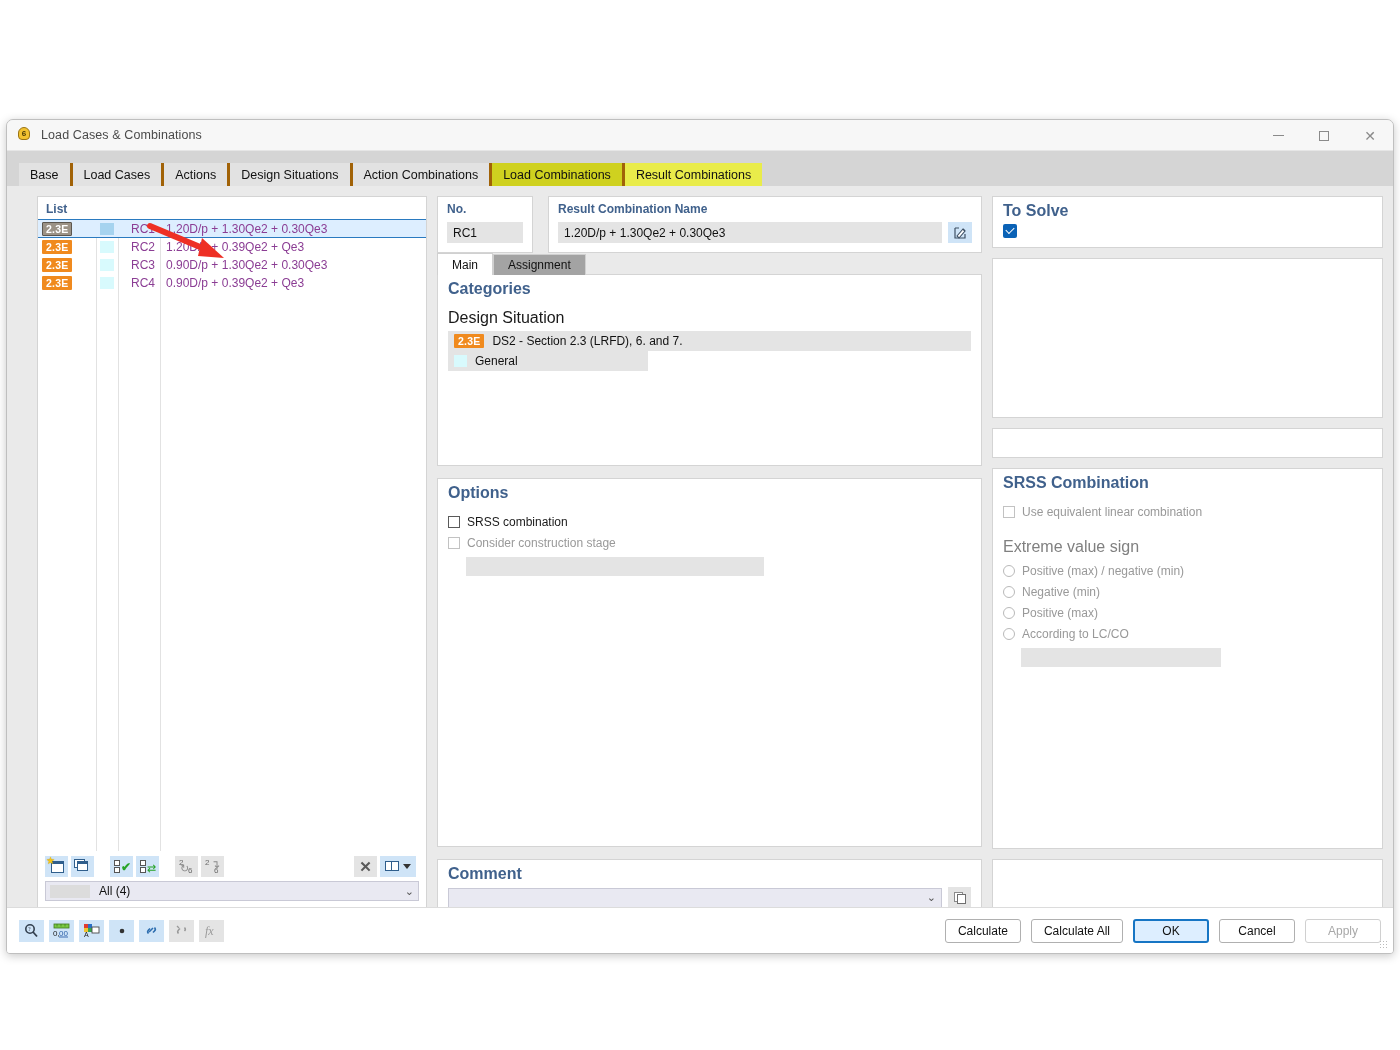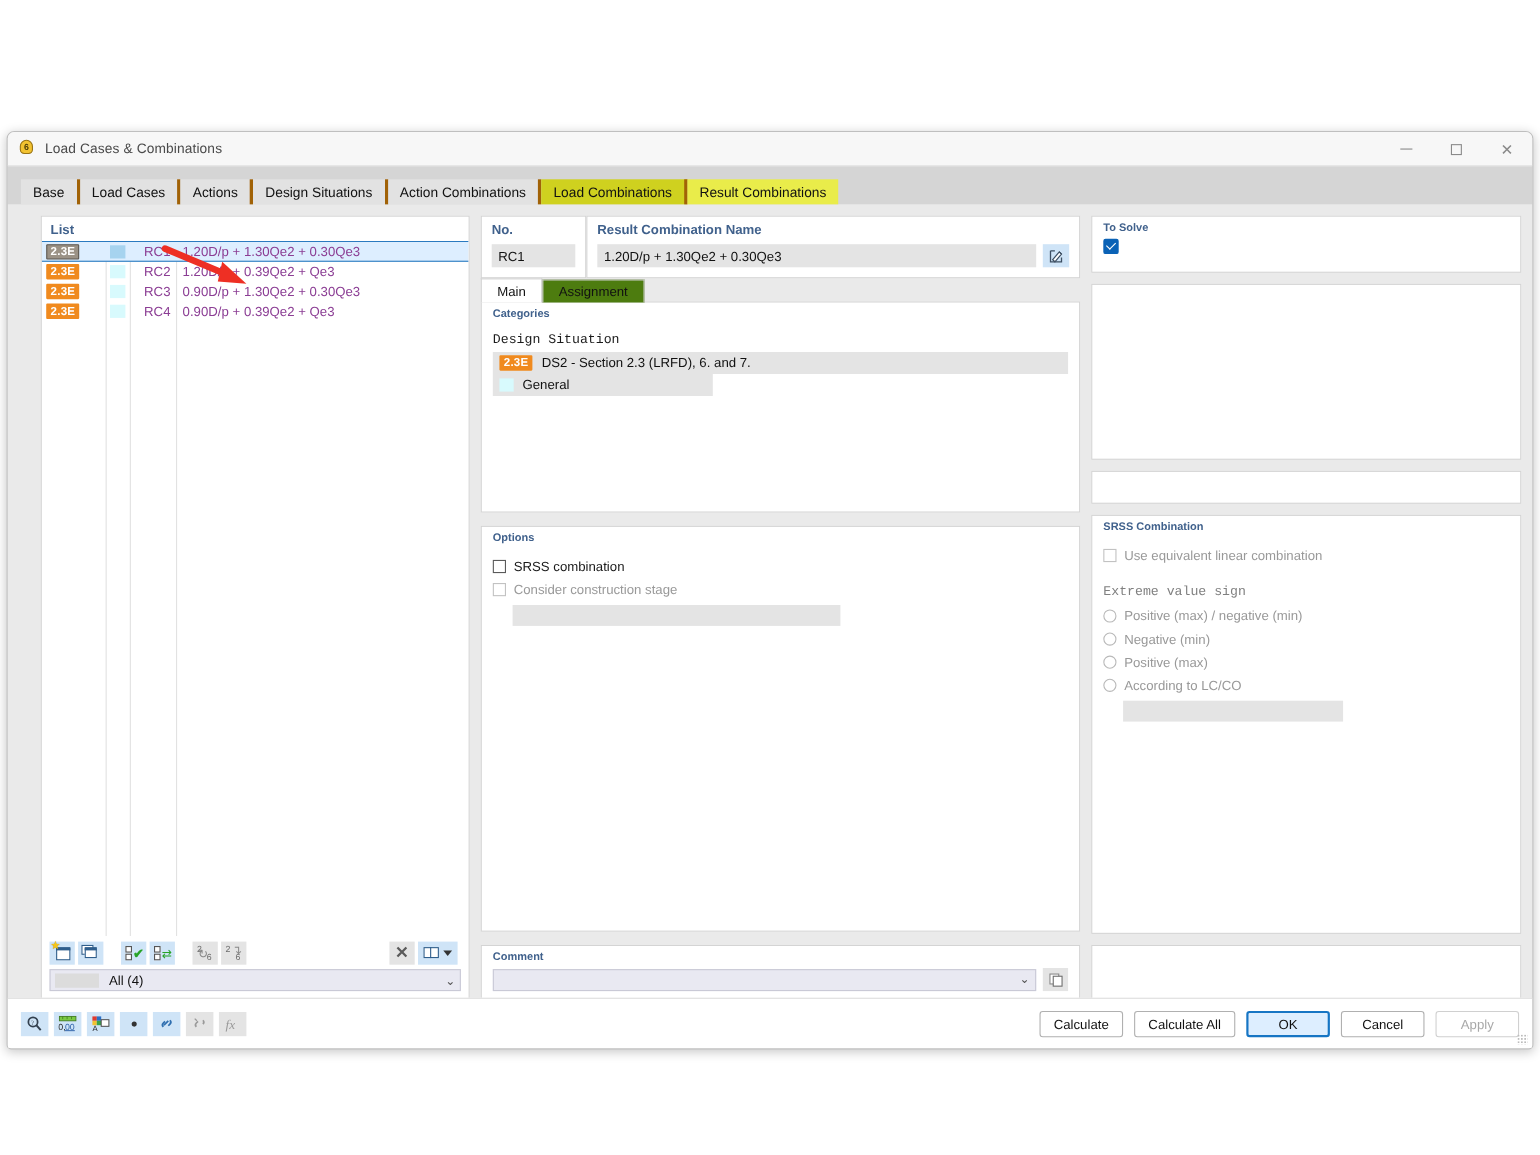--- a/index.html
+++ b/index.html
@@ -296,36 +296,36 @@
   #center-panel {
     width: 545px;
     display: flex; flex-direction: column;
   }
   .fieldset {
     background: #ffffff;
     border: 1px solid #d4d4d4;
     position: relative;
   }
   .fs-legend {
-    font-size: 10px; font-weight: bold; color: #40618c;
+    font-size: 16px; font-weight: bold; color: #40618c;
     padding: 5px 10px 4px 10px;
   }
 
   #topfields {
     display: flex;
     gap: 0;
     background: #eaeaea;
   }
   .field-box {
     background: #ffffff;
     border: 1px solid #d4d4d4;
     padding: 5px 9px 9px 9px;
   }
   #f-no { width: 96px; }
-  #f-name { flex: 1 1 auto; margin-left: 0; display:flex; flex-direction:column;}
+  #f-name { flex: 1 1 auto; margin-left: 15px; display:flex; flex-direction:column;}
   .field-label { font-size: 12px; font-weight:bold; color:#40618c; margin-bottom: 6px; }
   .readonly-input {
     height: 21px;
     background: #e4e4e4;
     display: flex; align-items: center;
     padding: 0 6px;
     font-size: 12px; color: #111;
   }
   .name-row { display:flex; align-items:center; gap:6px; }
   .name-row .readonly-input { flex: 1 1 auto; }
@@ -342,34 +342,34 @@
     align-items: flex-end;
     height: 22px;
     margin-bottom: -1px;
     position: relative; z-index: 3;
     padding-left: 0px;
   }
   .itab {
     height: 21px; padding: 0 14px;
     display:flex; align-items:center;
     font-size: 12px; color:#111;
-    background: #4d7c0f;
+    background: #a3a3a3;
     border: 1px solid #d0d0d0;
     border-bottom: none;
     cursor: default;
   }
   .itab.active {
     background: #ffffff;
     border-color: #d0d0d0;
     height: 22px;
   }
 
   
   #cat-fs { height: 192px; }
-  .sub-label { font-size:12px; color:#1a1a1a; padding: 0 10px; margin-bottom:4px;font-family:Liberation Mono, monospace;}
+  .sub-label { font-size:16px; color:#1a1a1a; padding: 0 10px; margin-bottom:4px;}
   .value-strip {
     margin: 0 10px;
     height: 20px;
     background: #e4e4e4;
     display:flex; align-items:center;
     padding: 0 6px;
     font-size: 12px; color:#111;
     gap: 8px;
   }
   .value-strip.narrow { width: 200px; }

